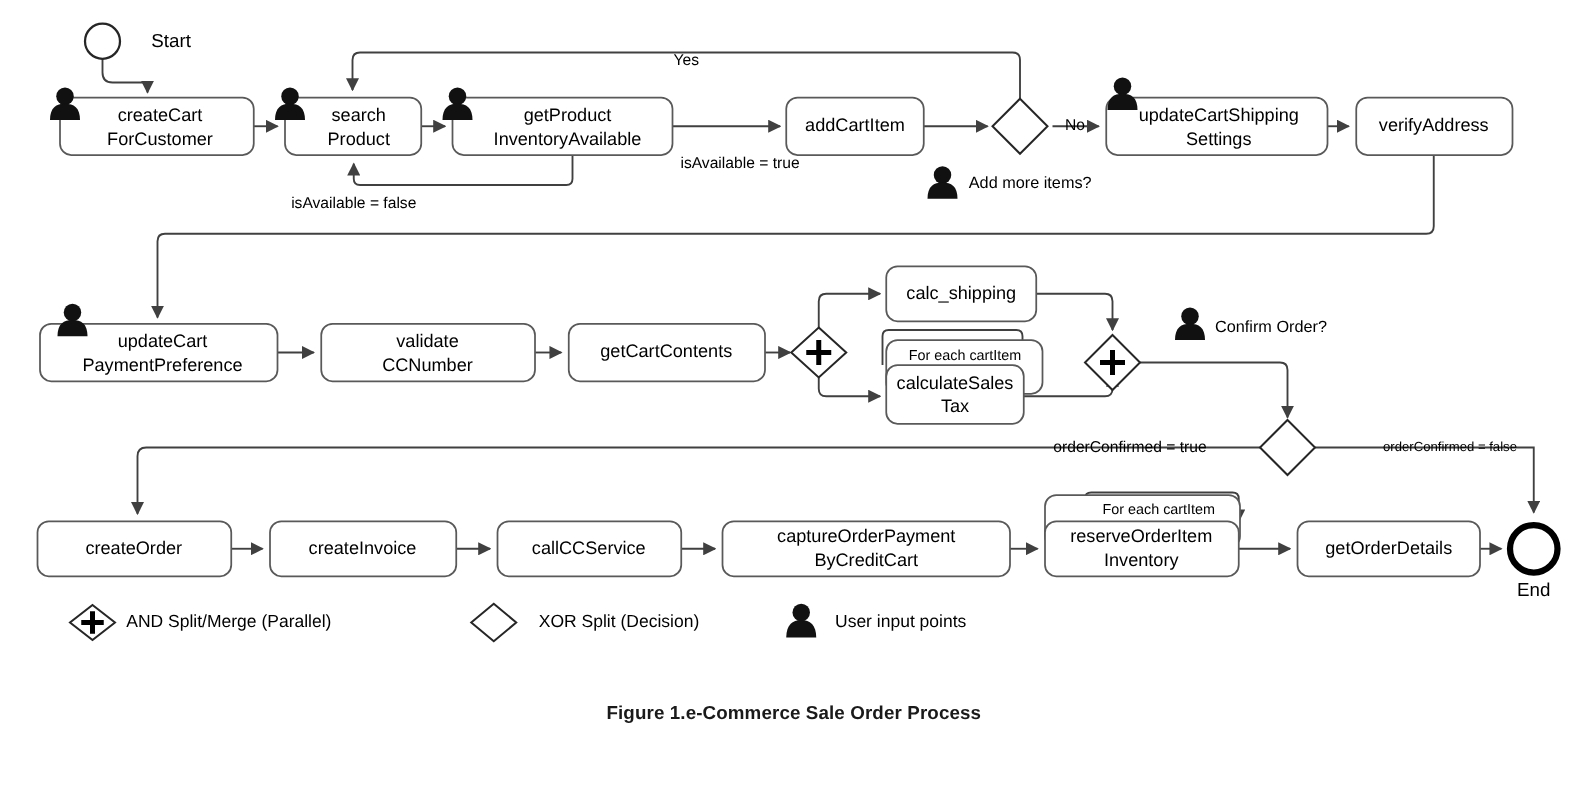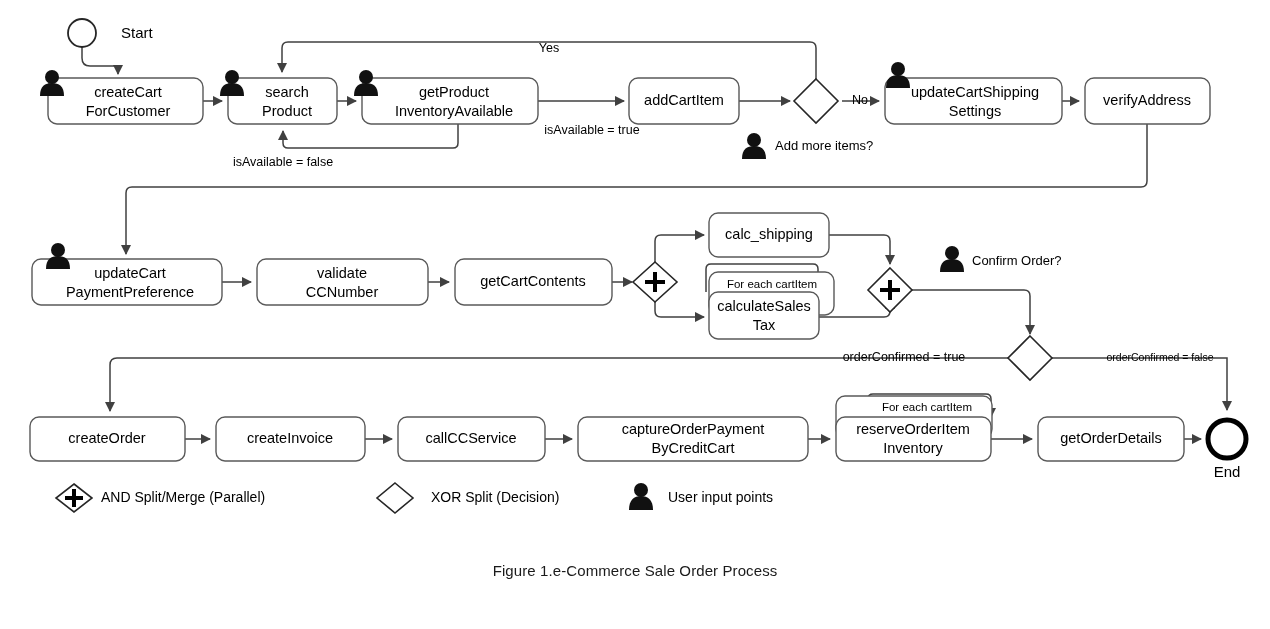--- a/index.html
+++ b/index.html
@@ -116,21 +116,21 @@
     dominant-baseline: middle;
   }
   .figure-caption {
     position: absolute;
     left: 0;
     top: 562px;
     width: 1270px;
     text-align: center;
     font-family: "Liberation Sans", sans-serif;
     font-size: 15px;
-    font-weight: normal;
+    font-weight: bold;
     color: #1a1a1a;
     letter-spacing: 0.1px;
   }
 </style>
 </head>
 <body>
 
 <div id="diagram-root">
   <svg class="flow" viewBox="0 0 1270 629" xmlns="http://www.w3.org/2000/svg">
     <defs>

